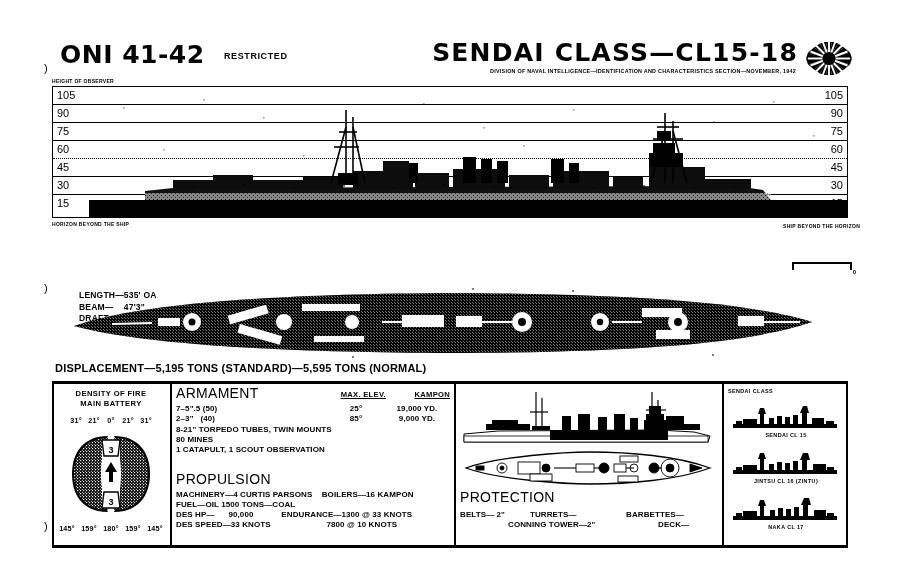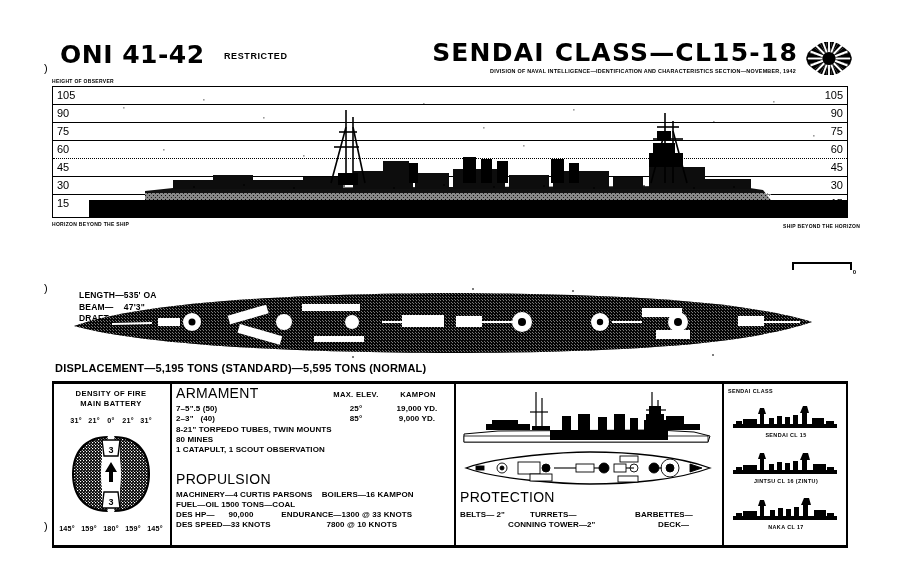--- a/index.html
+++ b/index.html
@@ -105,21 +105,21 @@
 
   .sec-title{
     font-size:14px;font-weight:normal;letter-spacing:.3px;
     font-family:"Liberation Sans", sans-serif;line-height:15px;
   }
   .spec-line{font-size:8px;font-weight:bold;letter-spacing:.1px;line-height:10.2px;white-space:pre;}
   #arm-head{
     position:absolute;right:4px;top:6px;
     font-size:7.6px;font-weight:bold;letter-spacing:.3px;
   }
-  #arm-head span{display:inline-block;text-align:center;}
+  #arm-head span{display:inline-block;text-align:right;text-decoration:underline;}
   .gun-row{position:absolute;right:4px;font-size:8px;font-weight:bold;letter-spacing:.1px;}
   .gun-row span{display:inline-block;text-align:center;}
 
   #protection-title{
     position:absolute;left:4px;top:106px;
   }
   .prot-line{
     position:absolute;left:4px;width:258px;
     font-size:8px;font-weight:bold;letter-spacing:.1px;
   }
@@ -527,21 +527,21 @@
         <line x1="96" y1="82" x2="118" y2="82"></line>
         <line x1="136" y1="82" x2="146" y2="82"></line>
         <line x1="168" y1="82" x2="176" y2="82"></line>
         <line x1="200" y1="82" x2="204" y2="82"></line>
       </g>
     </svg>
 
     <div class="sec-title" id="protection-title">PROTECTION</div>
 
     <div class="prot-line" style="top:126px;">
-      <span style="display:inline-block;width:70px;">BELTS—  2"</span><span style="display:inline-block;width:96px;">TURRETS—</span><span style="display:inline-block;margin-left:9px;">BARBETTES—</span>
+      <span style="display:inline-block;width:70px;">BELTS—  2"</span><span style="display:inline-block;width:96px;">TURRETS—</span><span style="display:inline-block;">BARBETTES—</span>
     </div>
     <div class="prot-line" style="top:136px;">
       <span style="display:inline-block;width:48px;">&nbsp;</span><span style="display:inline-block;width:150px;">CONNING TOWER—2"</span><span style="display:inline-block;">DECK—</span>
     </div>
   </div>
 
   <div id="panel-sils">
     <div class="sil-label left" style="padding-top:4px;">SENDAI CLASS</div>
 
     <div class="sil-box" style="margin-top:8px;">

